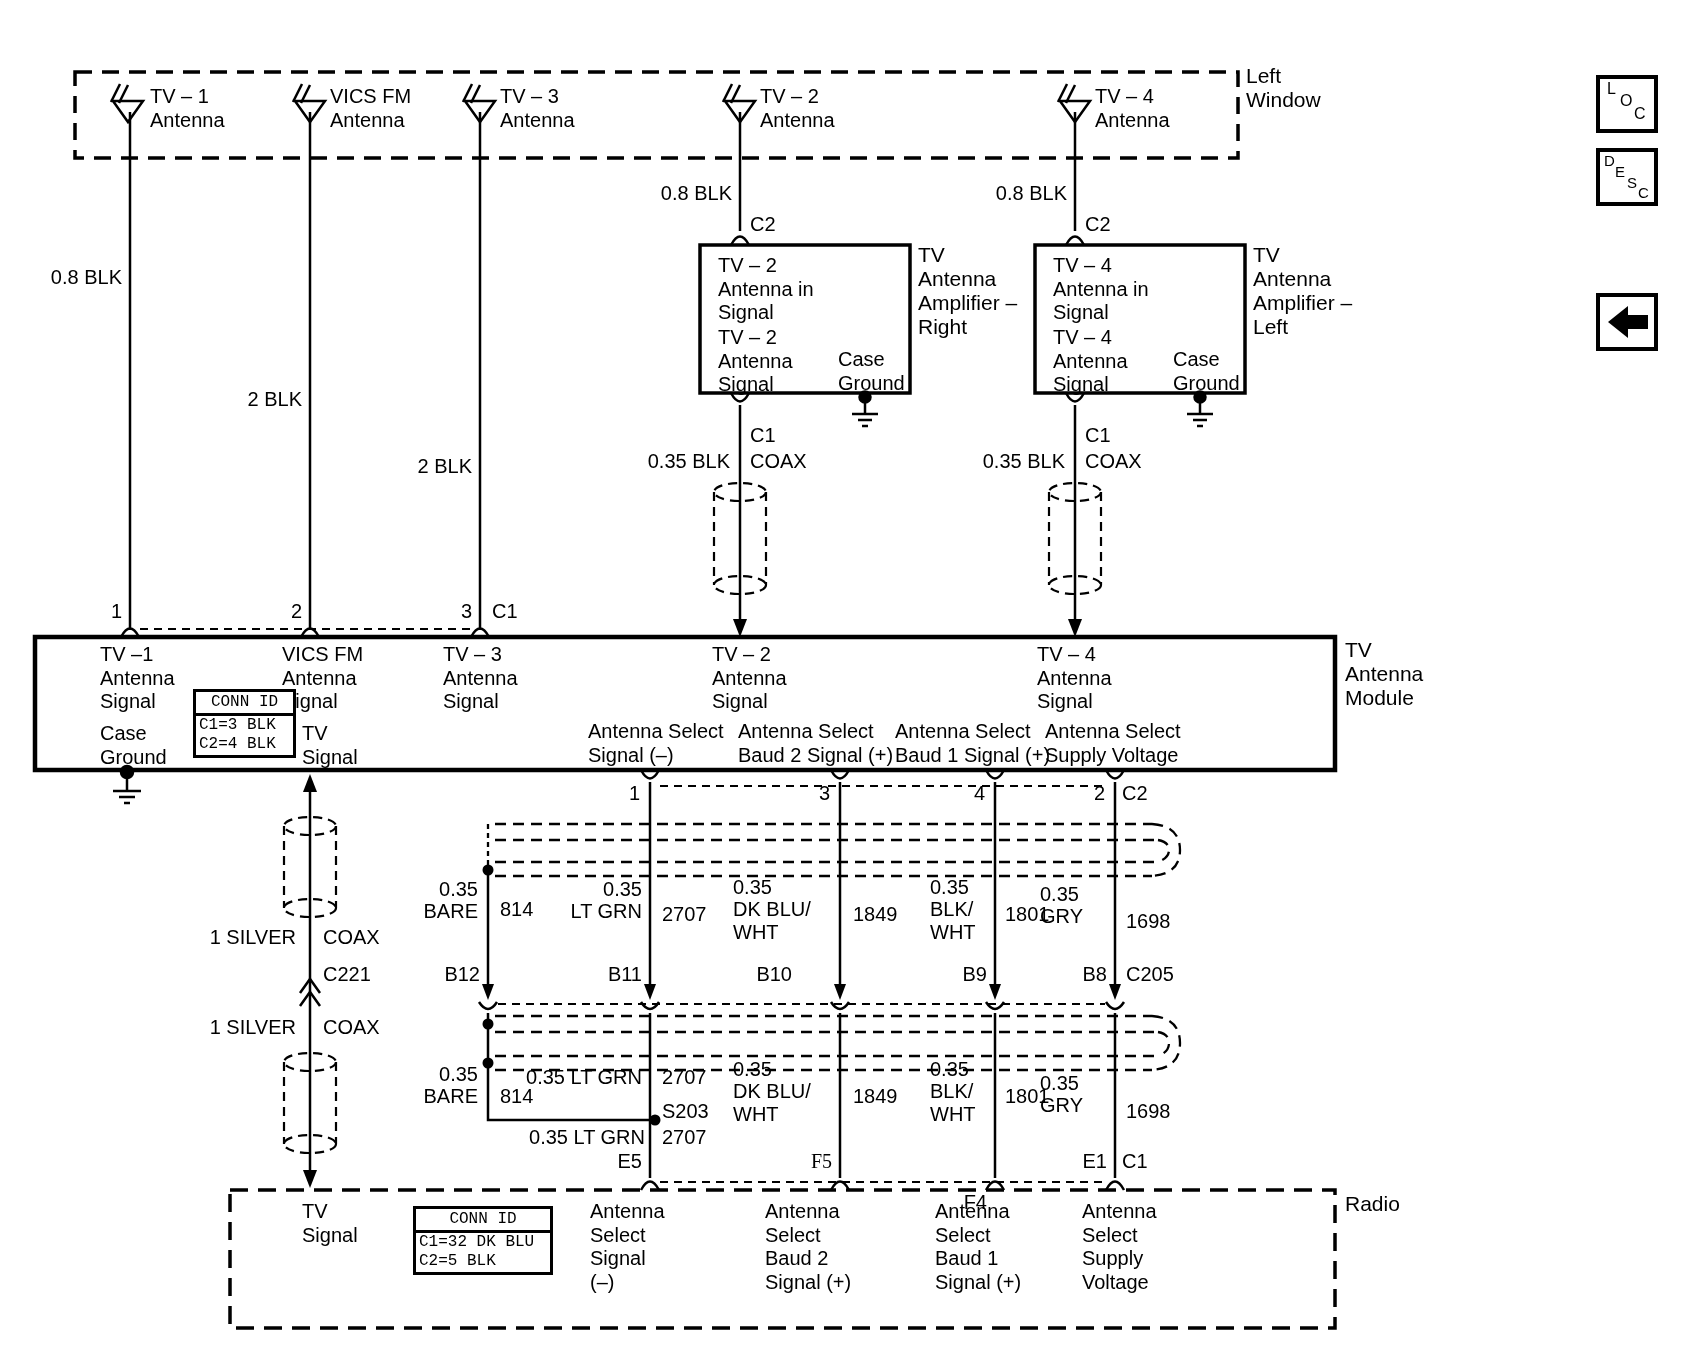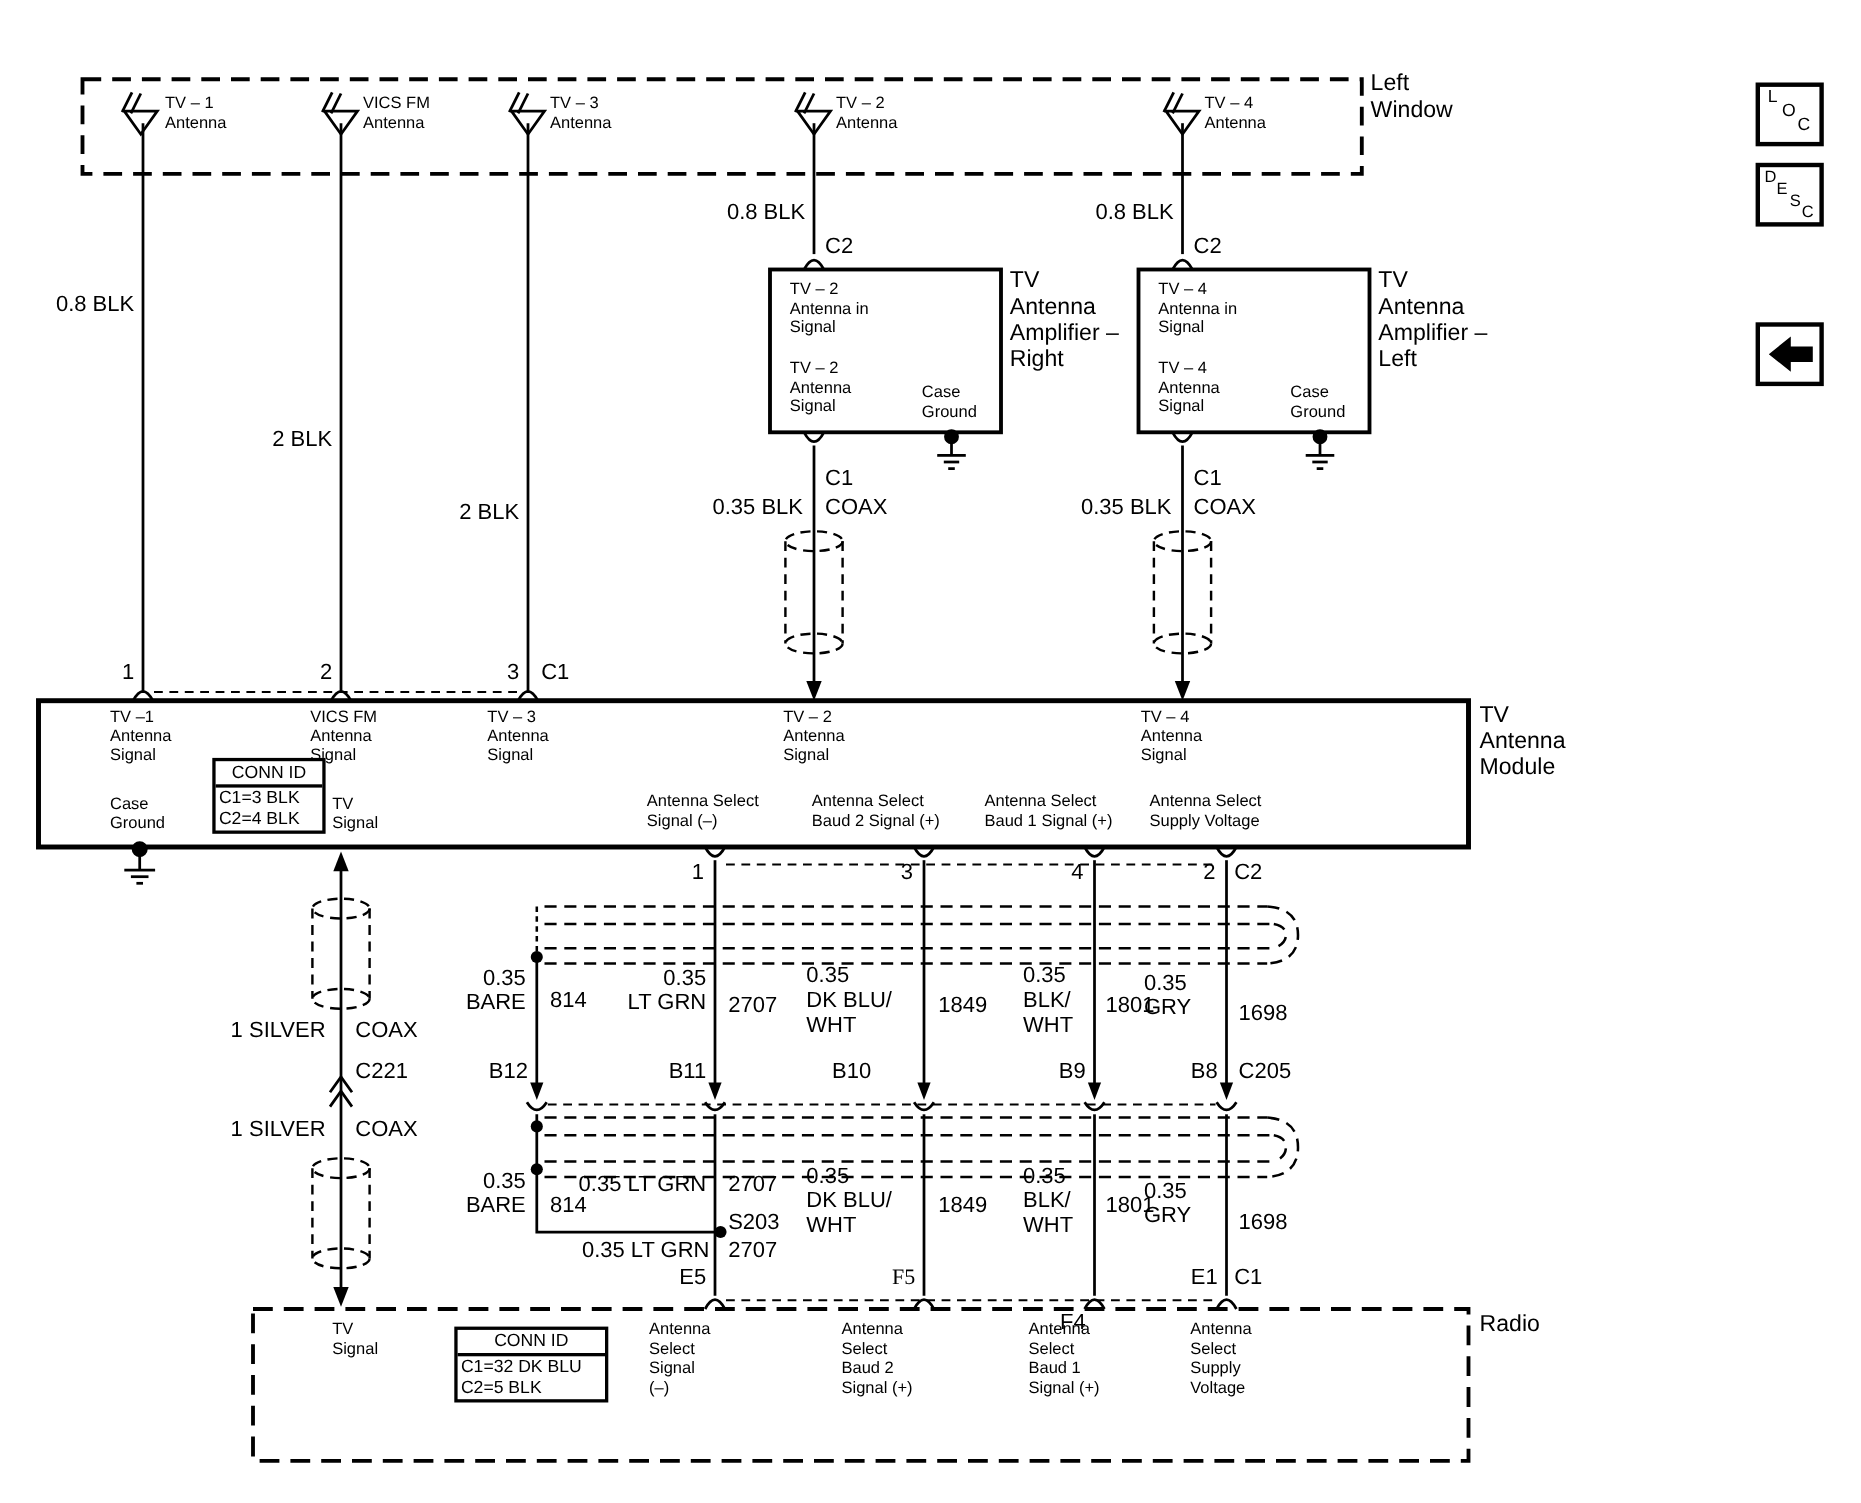--- a/index.html
+++ b/index.html
@@ -1,24 +1,24 @@
 <!DOCTYPE html>
 <html><head>
 <meta charset="utf-8">
 <style>
   html,body{margin:0;padding:0;background:#ffffff;}
   #stage{position:relative;width:1692px;height:1366px;background:#ffffff;overflow:hidden;
          font-family:"Liberation Sans", sans-serif;color:#000;}
   #wiring{position:absolute;left:0;top:0;}
   .lb{position:absolute;white-space:pre;line-height:1.18;color:#000;}
-  .s17{font-size:15px;}
+  .s17{font-size:20px;}
   .s20{font-size:20px;line-height:1.12;}
   .s21{font-size:21px;line-height:1.15;}
   .ra{text-align:right;}
-  .connid{position:absolute;border:3px solid #000;background:#fff;font-size:16px;line-height:1.2;}
+  .connid{position:absolute;border:3px solid #000;background:#fff;font-size:16px;line-height:1.2;font-family:Liberation Mono, monospace;}
   .connid .hd{text-align:center;border-bottom:3px solid #000;padding:1px 3px;}
   .connid .rw{padding:0 3px;}
   .sqbtn{position:absolute;width:54px;height:50px;border:4px solid #000;background:#fff;cursor:pointer;}
   .sqbtn span{position:absolute;font-size:16px;}
 </style>
 </head>
 <body>
 <div id="stage">
 
 <svg id="wiring" width="1692" height="1366" viewBox="0 0 1692 1366">

